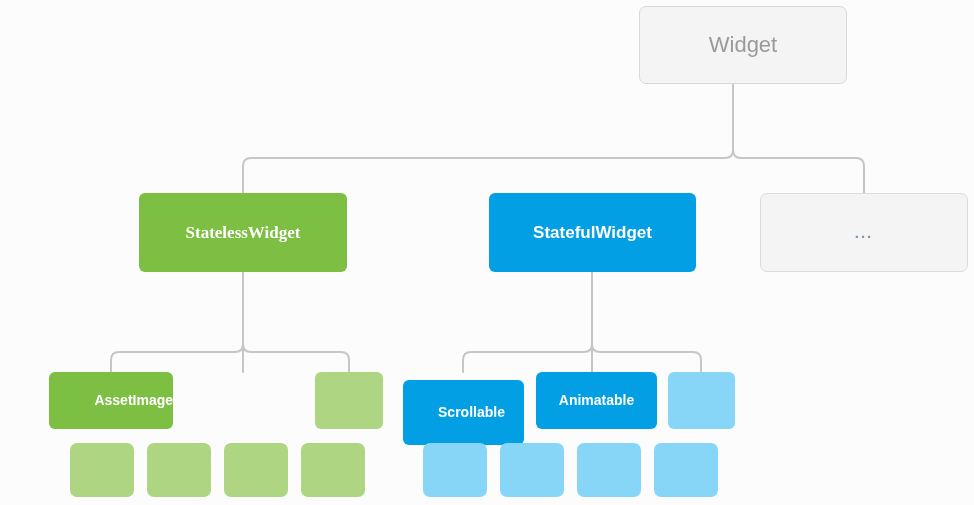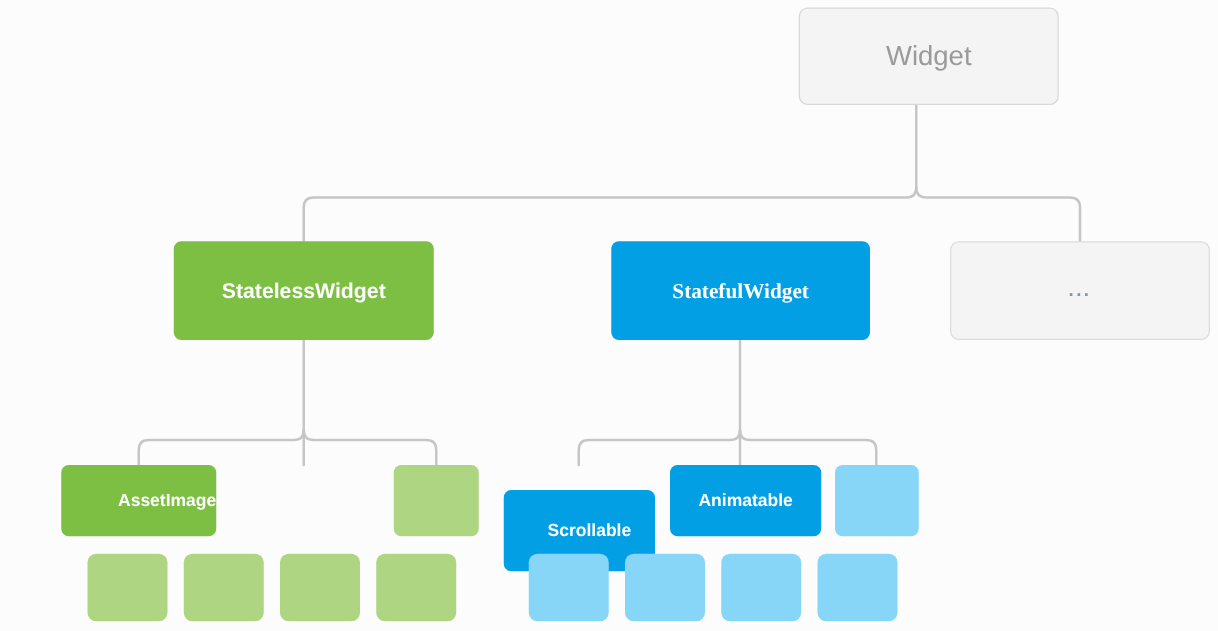--- a/index.html
+++ b/index.html
@@ -51,36 +51,36 @@
     font-size: 15px;
     letter-spacing: 2px;
     font-weight: 700;
     border-radius: 7px;
   }
   .node.green {
     background: #7cbf42;
     color: #ffffff;
     font-size: 17px;
     font-weight: 700;
+    font-family: Liberation Serif, serif;
   }
   .node.green-sub {
     background: #7cbf42;
     color: #ffffff;
     font-size: 14px;
     font-weight: 700;
   }
   .node.green-faded {
     background: #aed581;
   }
   .node.blue {
     background: #029fe4;
     color: #ffffff;
     font-size: 17px;
     font-weight: 700;
-    font-family: Liberation Serif, serif;
   }
   .node.blue-sub {
     background: #029fe4;
     color: #ffffff;
     font-size: 14px;
     font-weight: 700;
   }
   .node.blue-faded {
     background: #87d6f8;
   }
@@ -134,21 +134,21 @@
 
   <div class="node green-sub" style="left:49px; top:372px; width:124px; height:57px;justify-content:flex-end;">
     <span>AssetImage</span>
   </div>
 
 
   <div class="node green-faded" style="left:315px; top:372px; width:68px; height:57px;">
     <span></span>
   </div>
 
-  <div class="node blue-sub" style="left:403px; top:392px; width:121px; height:65px;padding-left:16px;">
+  <div class="node blue-sub" style="left:403px; top:380px; width:121px; height:65px;padding-left:16px;">
     <span>Scrollable</span>
   </div>
 
   <div class="node blue-sub" style="left:536px; top:372px; width:121px; height:57px;text-align:right;">
     <span>Animatable</span>
   </div>
 
   <div class="node blue-faded" style="left:668px; top:372px; width:67px; height:57px;">
     <span></span>
   </div>

